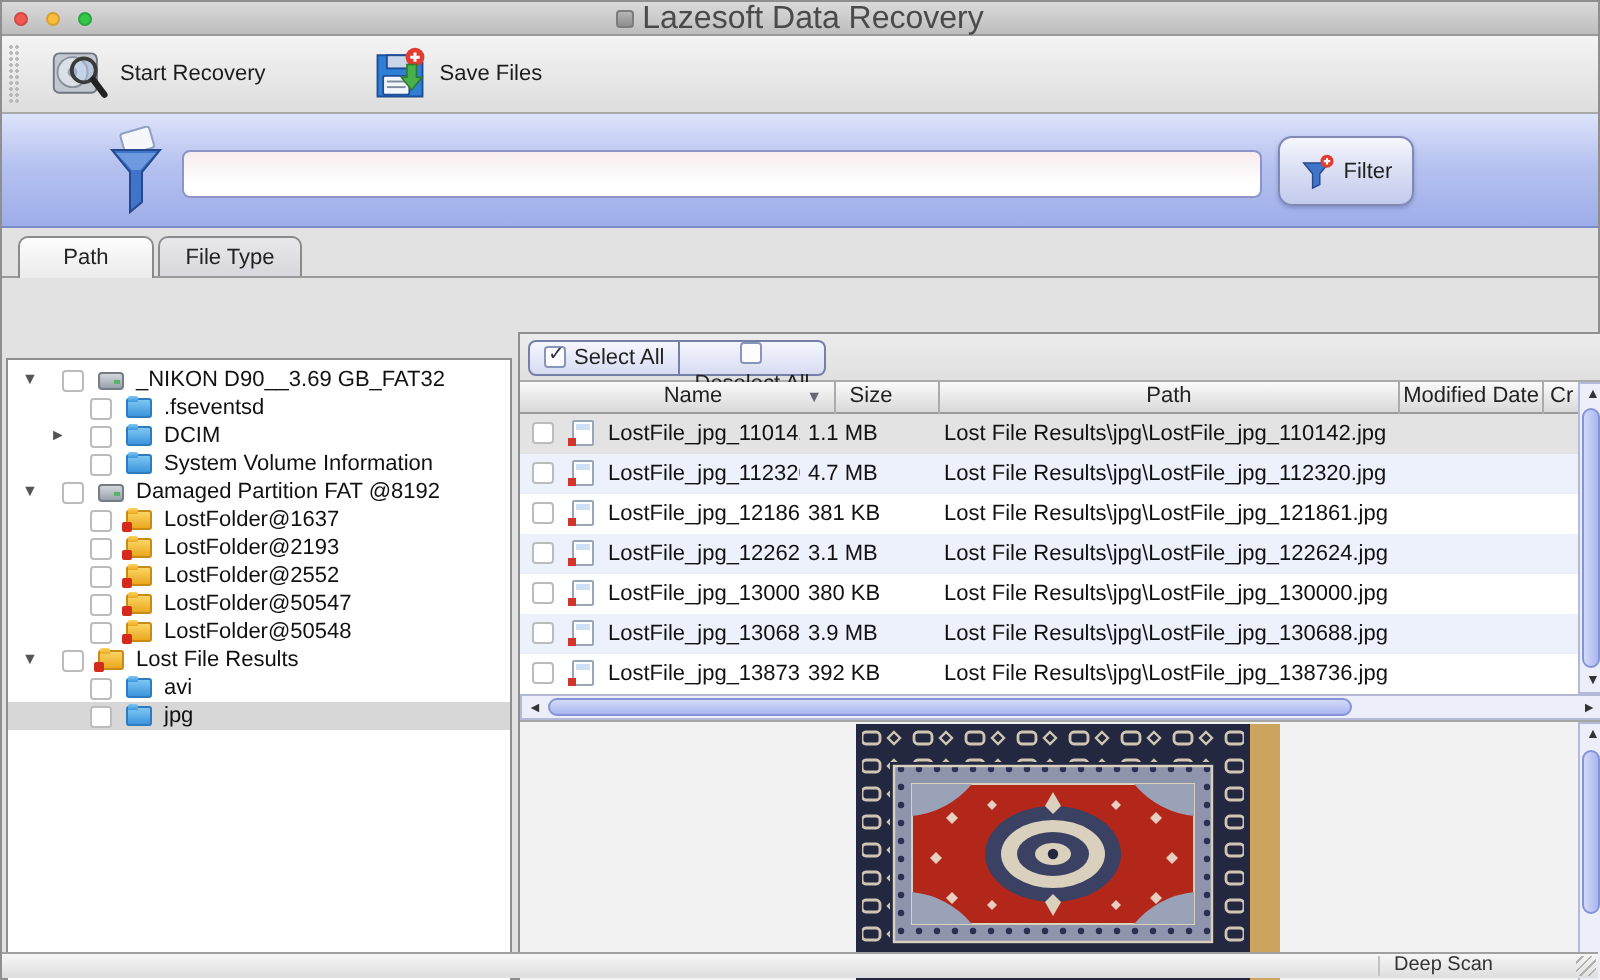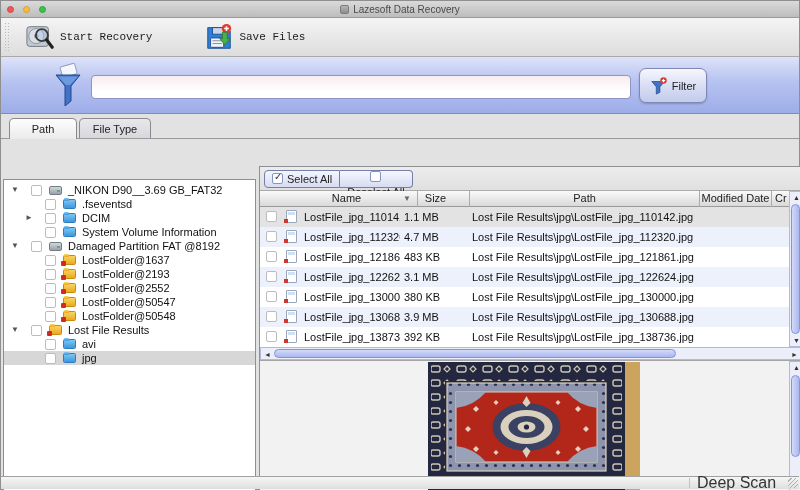--- a/index.html
+++ b/index.html
@@ -9,26 +9,26 @@
   
   .titlebar { position:absolute; top:0; left:0; width:100%; height:17px;
     background:linear-gradient(#dadada,#bdbdbd); border-bottom:1px solid #9a9a9a; }
   .lights { position:absolute; left:6px; top:5px; display:flex; gap:9px; }
   .light { width:7px; height:7px; border-radius:50%; }
   .light.red { background:#f25750; border:1px solid #cf4a44; }
   .light.yellow { background:#f8bd3a; border:1px solid #d6a12e; }
   .light.green { background:#33c748; border:1px solid #2aa63d; }
   .title-wrap { position:absolute; top:0; left:0; right:0; height:17px; display:flex; align-items:center; justify-content:center; gap:4px; }
   .app-ico { width:9px; height:9px; border-radius:2px; background:linear-gradient(#b5b5b5,#8e8e8e); border:1px solid #7d7d7d; }
-  .title-text { font-size:10px; color:#4a4a4a; }
+  .title-text { font-size:16px; color:#4a4a4a; }
 
   
   .toolbar { position:absolute; top:17px; left:0; width:100%; height:39px;
     background:linear-gradient(#f4f4f4,#dddddd); border-bottom:1px solid #a9a9a9;
-    display:flex; align-items:center;font-family:Liberation Mono, monospace; }
+    display:flex; align-items:center; }
   .tb-grip { width:6px; height:30px; margin-left:3px;
     background-image:radial-gradient(#b9b9b9 1px, transparent 1px); background-size:3px 3px; }
   .tb-btn { display:flex; align-items:center; gap:5px; padding:2px 6px; margin-left:9px; cursor:default; }
   .tb-btn svg { width:30px; height:30px; }
   .tb-label { font-size:11px; color:#1c1c1c; }
 
   
   .filterbar { position:absolute; top:56px; left:0; width:100%; height:57px;
     background:linear-gradient(#dde3fa,#b6c2f0 45%,#9dadе8); 
     background:linear-gradient(#dde3fa,#b6c2f0 45%,#9dade8);
@@ -133,21 +133,21 @@
   .p-vsb .arr.up { top:2px; left:3px; } .p-vsb .arr.dn { bottom:2px; left:3px; }
   .p-vsb .thumb { left:1px; width:9px; top:13px; height:82px; }
   .p-hsb { top:325px; left:0; width:542px; height:13px; }
   .p-hsb .arr.lf { left:3px; top:2.5px; } .p-hsb .arr.rt { right:3px; top:2.5px; }
   .p-hsb .thumb { top:1px; height:9px; left:12px; width:424px; }
 
   
   .statusbar { position:absolute; bottom:0; left:0; width:100%; height:13px;
     background:linear-gradient(#f6f6f6,#dedede); border-top:1px solid #a0a0a0; }
   .status-sep { position:absolute; left:688px; top:1px; bottom:1px; width:1px; background:#c2c2c2; }
-  .status-text { position:absolute; left:696px; top:0; font-size:16px; color:#333; line-height:12px;text-align:right; }
+  .status-text { position:absolute; left:696px; top:0; font-size:10px; color:#333; line-height:12px;text-align:right; }
   .grip { position:absolute; right:1px; bottom:1px; width:10px; height:10px;
     background:repeating-linear-gradient(135deg, transparent 0 2px, #b0b0b0 2px 3px); }
 </style>
 </head>
 <body>
 
 <div class="window">
 
   <div class="titlebar">
     <div class="lights">
@@ -347,21 +347,21 @@
           <span class="cb"></span>
           <span class="ficon"></span>
           <span class="tcell c-name">LostFile_jpg_112320....</span>
           <span class="tcell c-size">4.7 MB</span>
           <span class="tcell c-path">Lost File Results\jpg\LostFile_jpg_112320.jpg</span>
         </div>
         <div class="trow">
           <span class="cb"></span>
           <span class="ficon"></span>
           <span class="tcell c-name">LostFile_jpg_121861....</span>
-          <span class="tcell c-size">483 KB</span>
+          <span class="tcell c-size">381 KB</span>
           <span class="tcell c-path">Lost File Results\jpg\LostFile_jpg_121861.jpg</span>
         </div>
         <div class="trow">
           <span class="cb"></span>
           <span class="ficon"></span>
           <span class="tcell c-name">LostFile_jpg_122624....</span>
           <span class="tcell c-size">3.1 MB</span>
           <span class="tcell c-path">Lost File Results\jpg\LostFile_jpg_122624.jpg</span>
         </div>
         <div class="trow">

